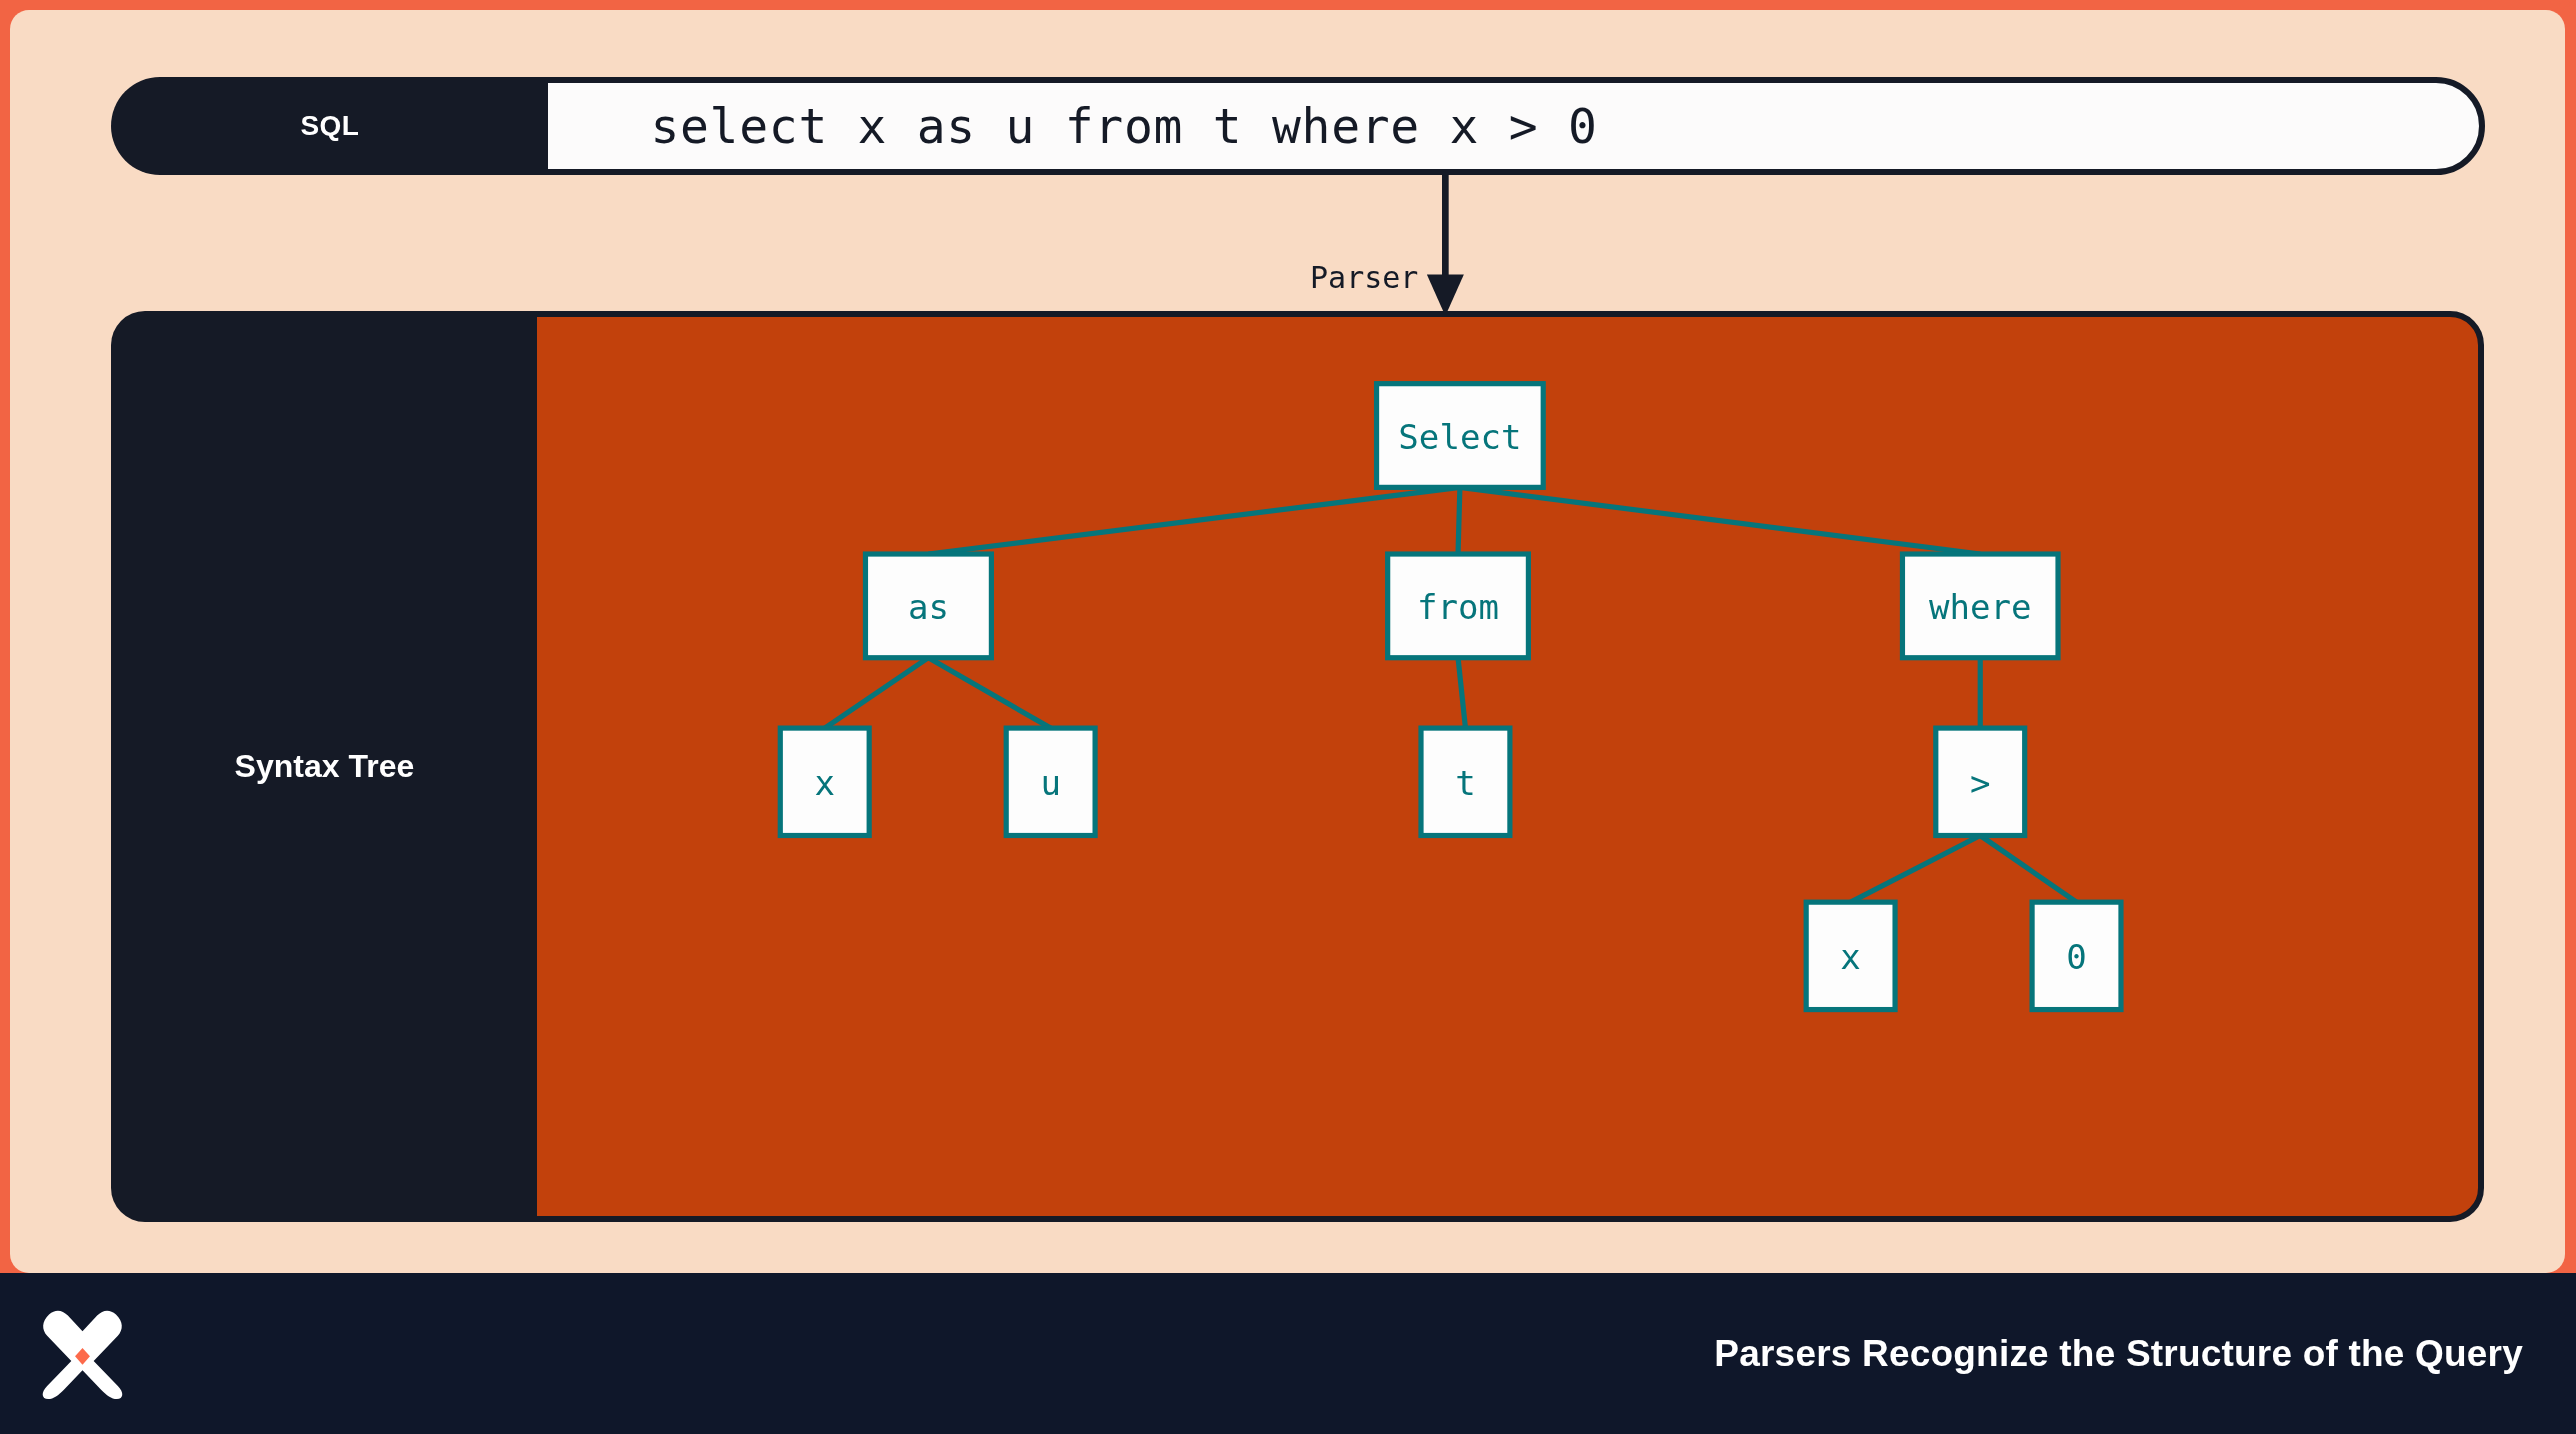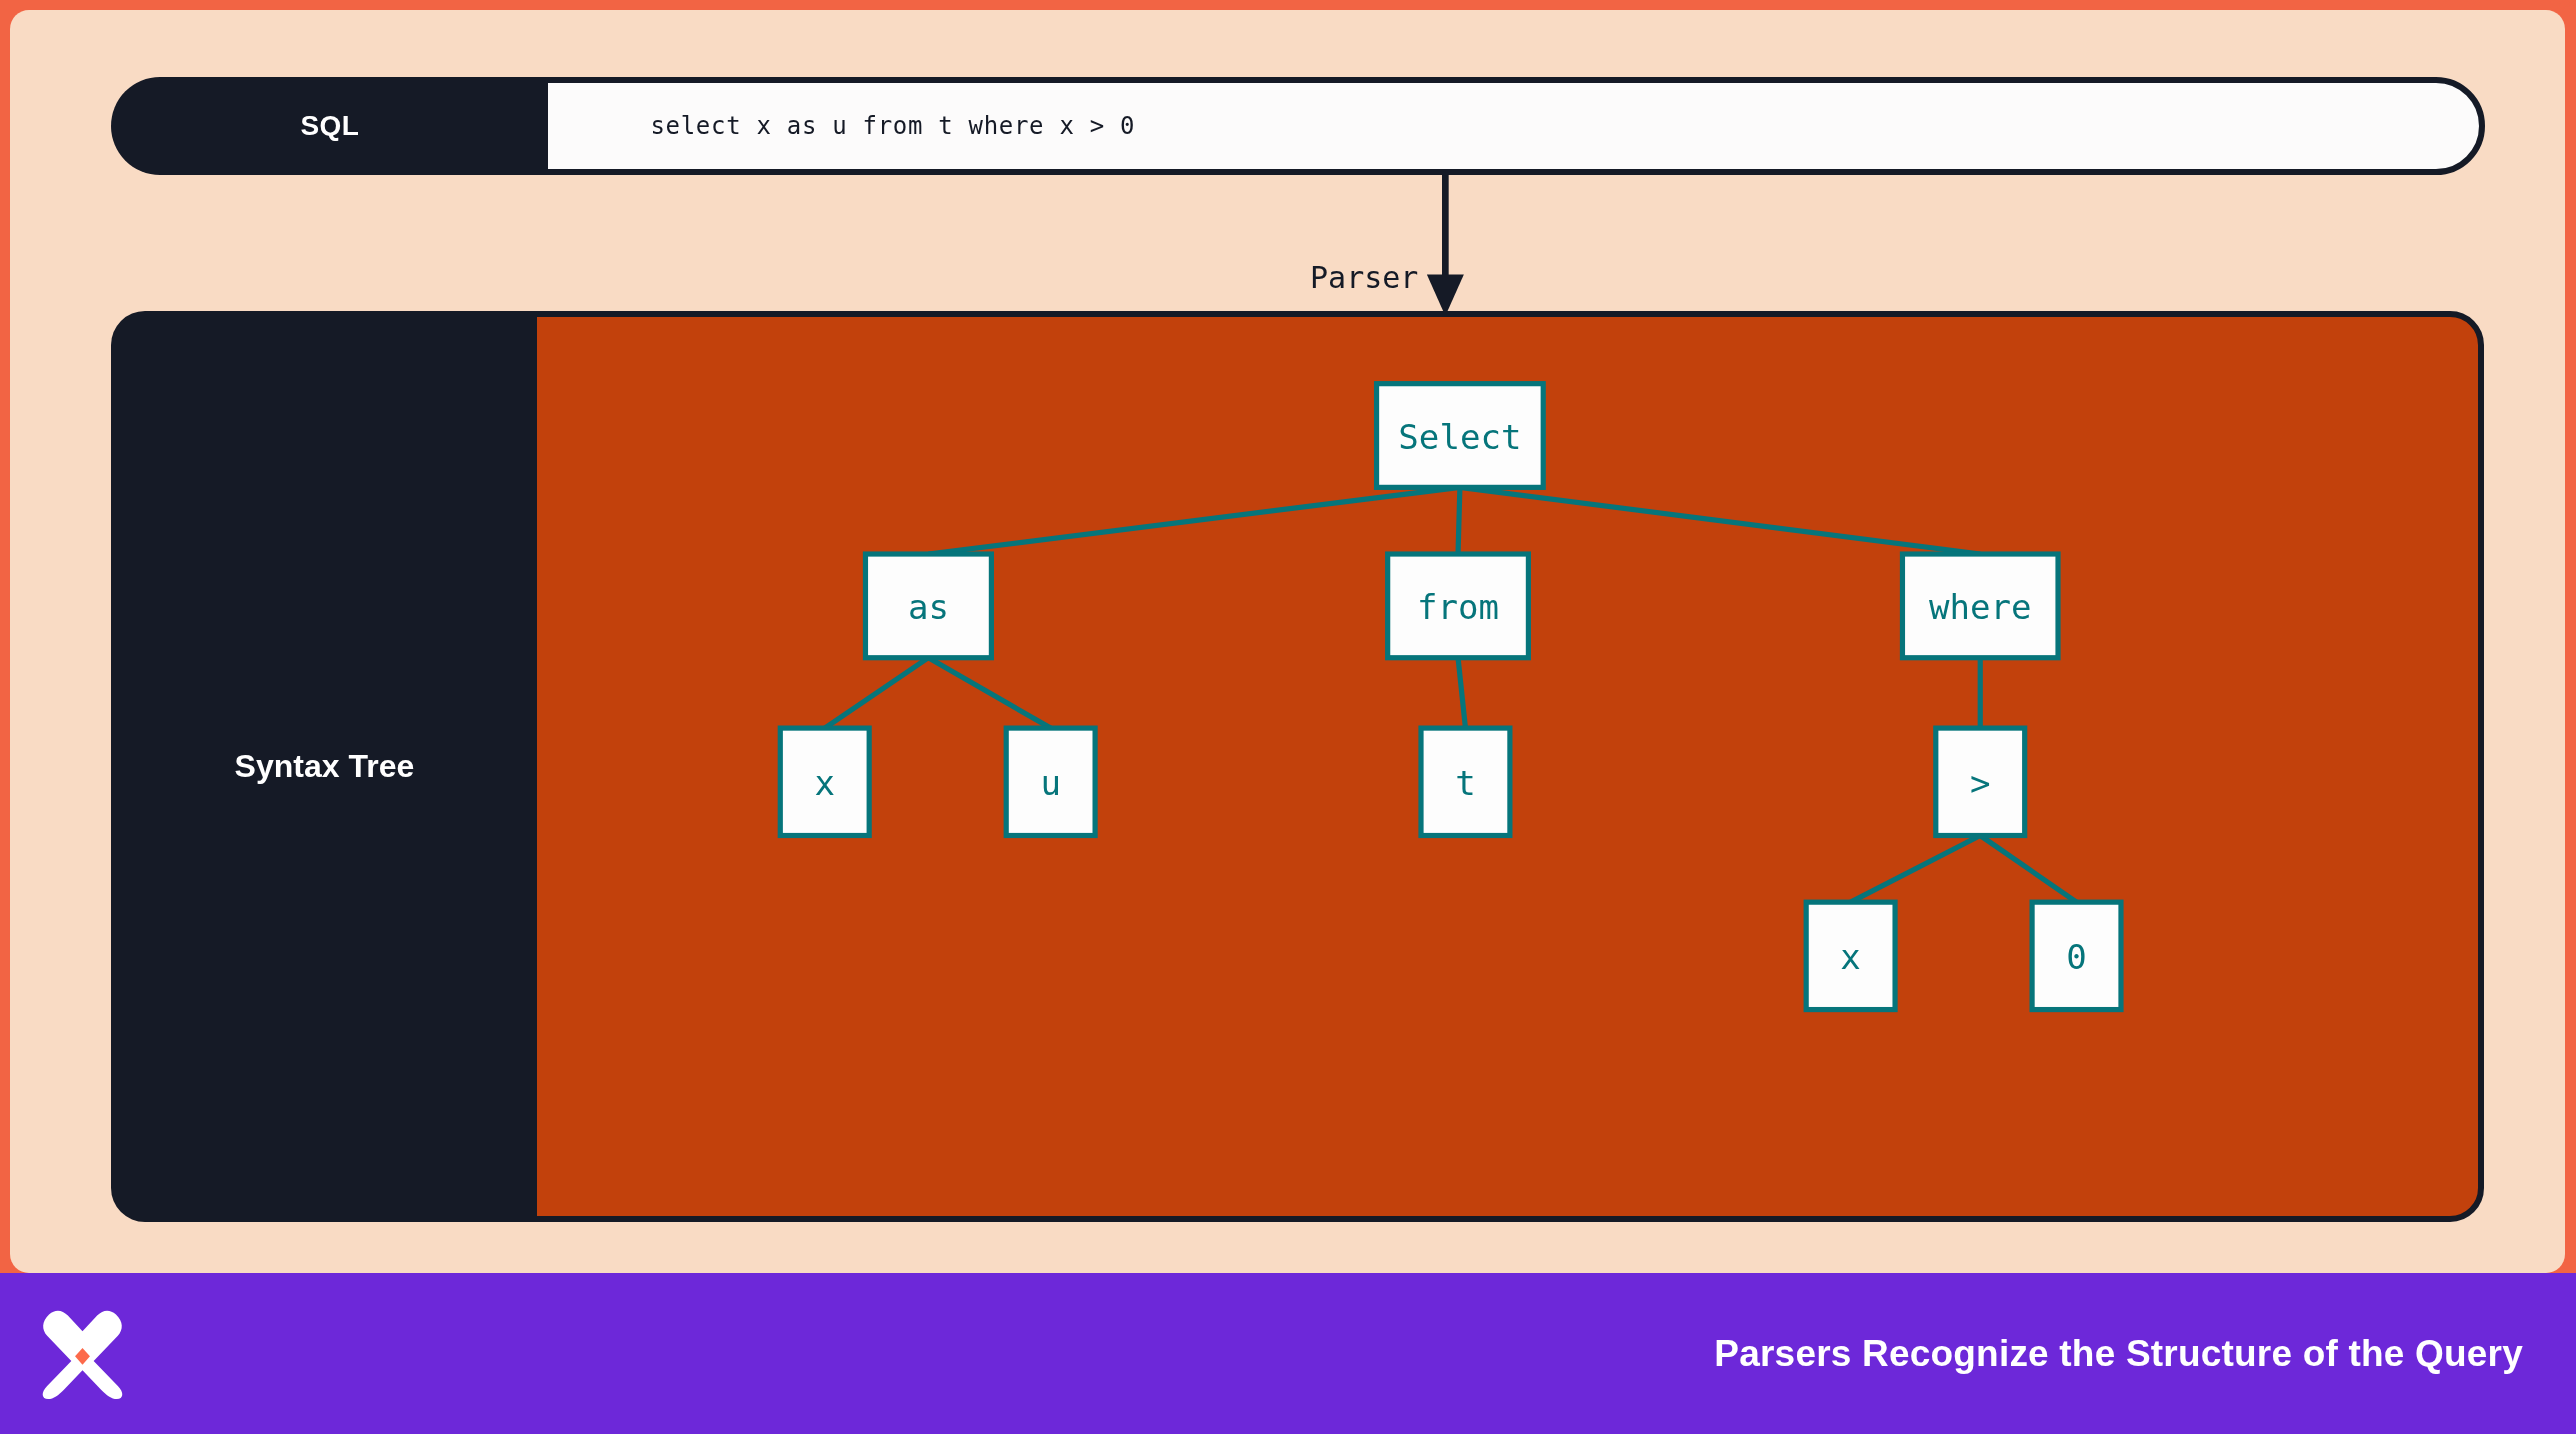--- a/index.html
+++ b/index.html
@@ -62,21 +62,21 @@
     background: #FCFBFB;
     border: 6.7px solid #151A26;
     border-radius: 0 49px 49px 0;
     display: flex;
     align-items: center;
     z-index: 1;
   }
   .sql-text {
     margin-left: 170px;
     font-family: "DejaVu Sans Mono", monospace;
-    font-size: 24px;
+    font-size: 48px;
     color: #151A26;
     letter-spacing: 0.7px;
     white-space: pre;
   }
   
   .parser-wrap {
     position: absolute;
     left: 1260px;
     top: 165px;
     width: 385px;
@@ -150,21 +150,21 @@
     stroke-width: 7;
     fill: none;
   }
   
   .footer {
     position: absolute;
     left: 0px;
     top: 1273px;
     width: 2576px;
     height: 162px;
-    background: #6d28d9;
+    background: #0f172a;
     display: flex;
     align-items: center;
   }
   .logo {
     position: absolute;
     left: 36px;
     top: 31px;
     width: 93px;
     height: 99px;
   }

